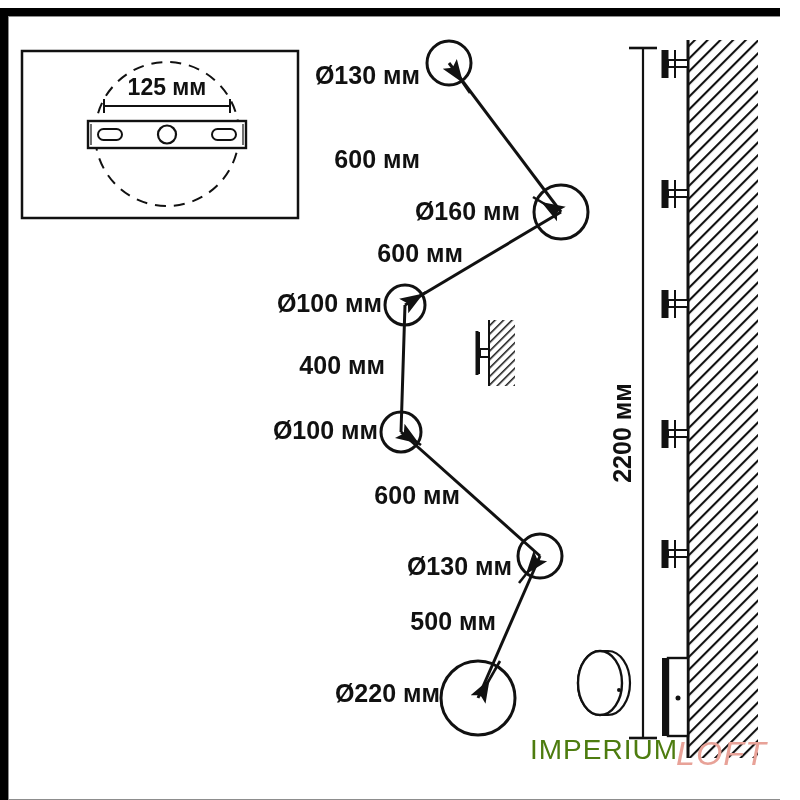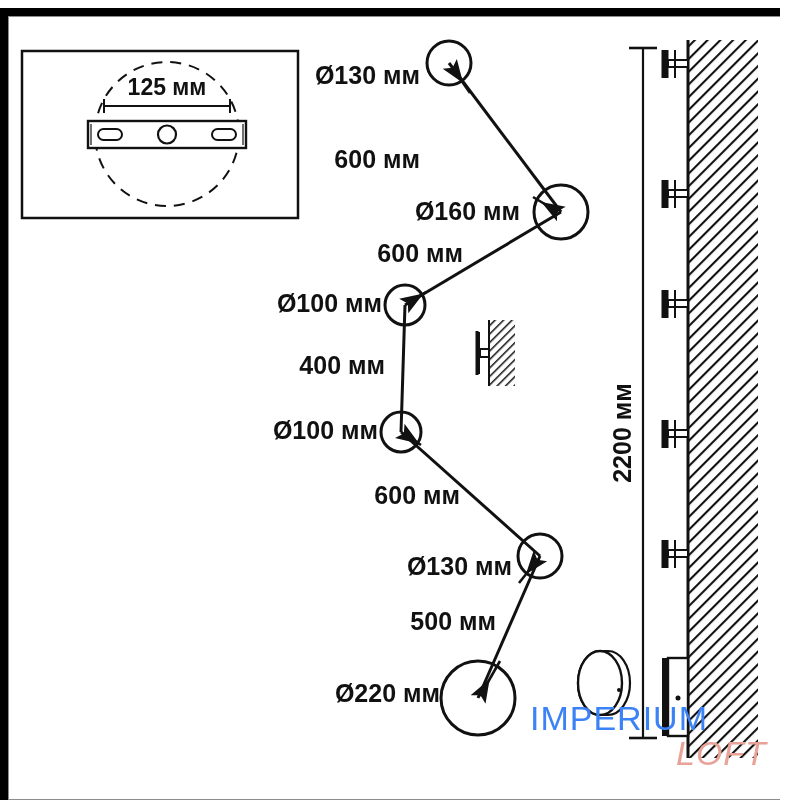--- a/index.html
+++ b/index.html
@@ -175,18 +175,18 @@
       </g>
 
       <g>
         <path d="M 608 643 A 22 32 0 0 1 608 707 L 600 707 A 22 32 0 0 1 600 643 Z" fill="#ffffff" stroke="#111111" stroke-width="2.2"></path>
         <ellipse cx="600" cy="675" rx="22" ry="32" fill="#ffffff" stroke="#111111" stroke-width="2.4"></ellipse>
         <circle cx="619" cy="682" r="2" fill="#111111"></circle>
       </g>
     </g>
   </svg>
 
-  <div class="wm" style="left:530px; top:691px; font-size:34px; color:#3b82f6;">IMPERIUM</div>
+  <div class="wm" style="left:530px; top:726px; font-size:28px; color:#4d7c0f;">IMPERIUM</div>
   <div class="wm" style="left:676px; top:726px; font-size:34px; color:#e8a298;font-style:italic;">LOFT</div>
 
   <div id="inner-frame-line"></div>
   <div id="outer-frame"></div>
 </div>
 
 </body></html>

